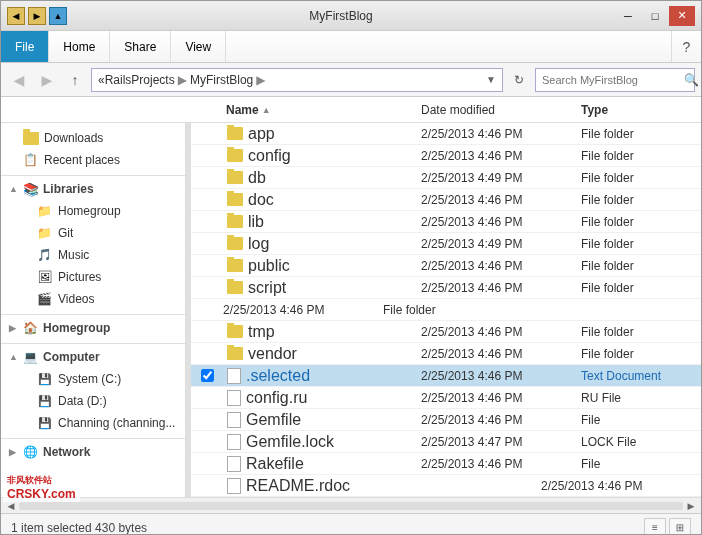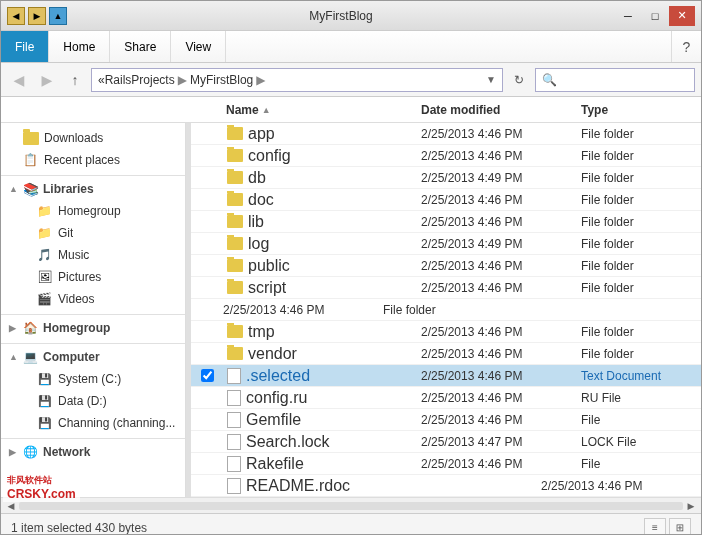--- a/index.html
+++ b/index.html
@@ -201,21 +201,21 @@
       display: flex;
       align-items: center;
       height: 26px;
       background: white;
       border-bottom: 1px solid #ddd;
       padding-left: 0;
     }
     .ch-spacer { width: 185px; flex-shrink: 0; border-right: 1px solid #ddd; }
     .ch-check { width: 32px; flex-shrink: 0; display: flex; align-items: center; justify-content: center; }
     .ch-name { flex: 1; font-size: 12px; color: #333; font-weight: 600; padding-left: 8px; display: flex; align-items: center; cursor: pointer; }
-    .ch-date { width: 160px; font-size: 12px; color: #333; font-weight: 700; flex-shrink: 0; display: flex; align-items: center; cursor: pointer; }
+    .ch-date { width: 160px; font-size: 12px; color: #333; font-weight: 400; flex-shrink: 0; display: flex; align-items: center; cursor: pointer; }
     .ch-type { width: 120px; font-size: 12px; color: #333; font-weight: 600; flex-shrink: 0; display: flex; align-items: center; cursor: pointer; }
 
     .file-rows-wrapper { display: flex; flex: 1; overflow: hidden; }
   </style>
 </head>
 <body>
 
 <div class="outer-wrapper">
 
   <div class="title-bar">
@@ -260,20 +260,21 @@
     <div class="address-path">
       <span class="path-segment">« </span>
       <span class="path-segment">RailsProjects</span>
       <span class="path-arrow"> ▶ </span>
       <span class="path-segment">MyFirstBlog</span>
       <span class="path-arrow"> ▶ </span>
       <span class="path-dropdown">▼</span>
     </div>
     <div class="refresh-btn">↻</div>
     <div class="search-box">
+      <input type="text" placeholder="Search MyFirstBlog" style="">
       <span class="search-icon-btn">🔍</span>
     </div>
   </div>
 
   <div class="col-headers-row">
     <div class="ch-spacer"></div>
     <div class="ch-check"></div>
     <div class="ch-name">
       <span>Name</span>
       <span class="sort-arrow">▲</span>
@@ -489,21 +490,21 @@
             <div class="file-doc-icon"></div>
             <span class="file-name-text">Gemfile</span>
           </div>
           <div class="file-date">2/25/2013 4:46 PM</div>
           <div class="file-type">File</div>
         </div>
         <div class="file-row">
           <div class="file-check"></div>
           <div class="file-name-cell">
             <div class="file-doc-icon"></div>
-            <span class="file-name-text">Search.lock</span>
+            <span class="file-name-text">Gemfile.lock</span>
           </div>
           <div class="file-date">2/25/2013 4:47 PM</div>
           <div class="file-type">LOCK File</div>
         </div>
         <div class="file-row">
           <div class="file-check"></div>
           <div class="file-name-cell">
             <div class="file-doc-icon"></div>
             <span class="file-name-text">Rakefile</span>
           </div>

